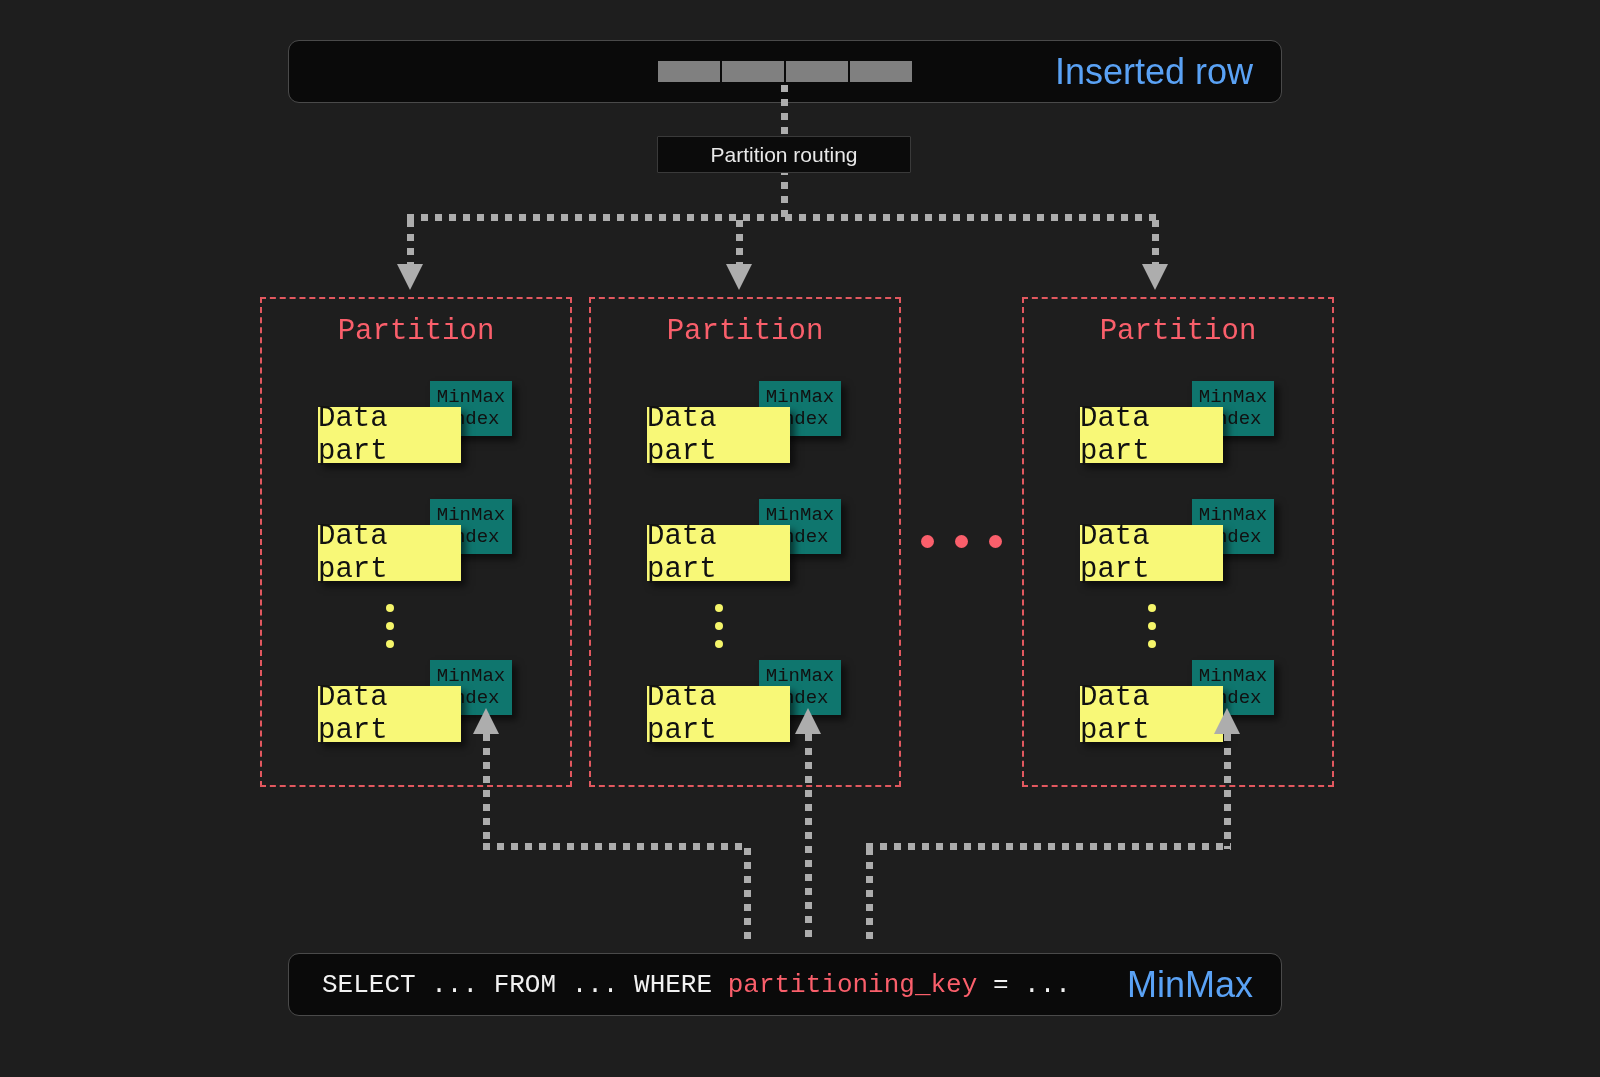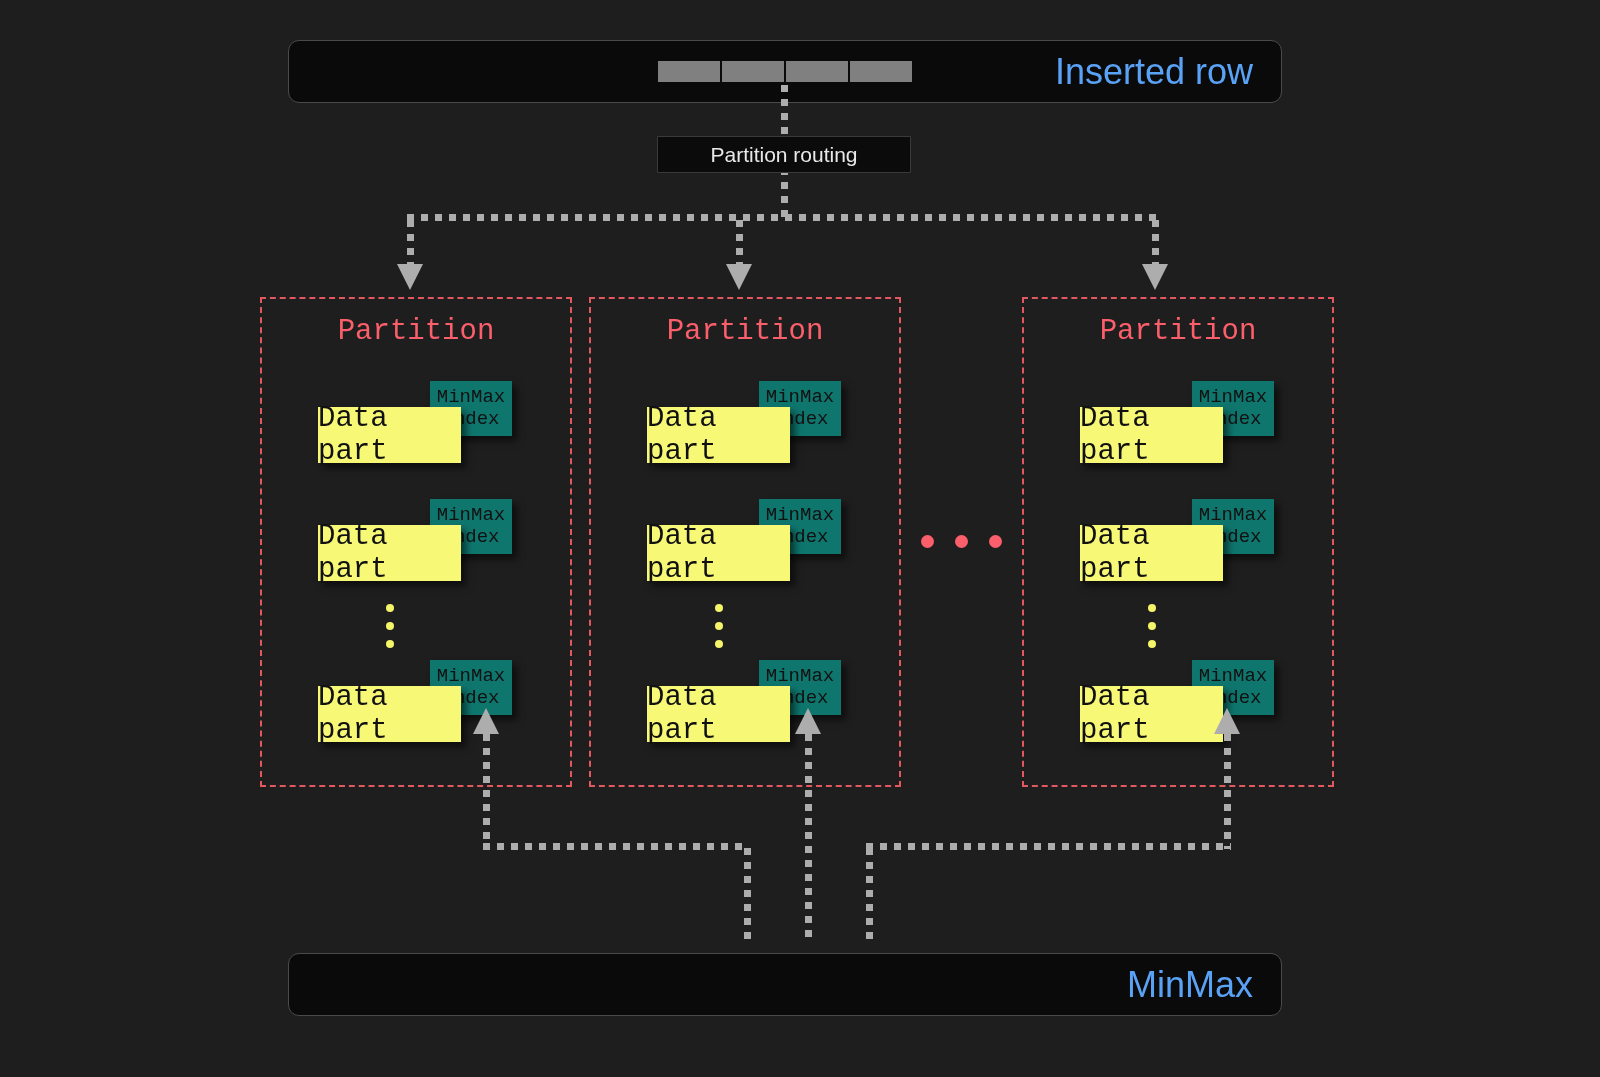--- a/index.html
+++ b/index.html
@@ -323,16 +323,17 @@
   <div class="vdot" style="left:1224px; top:734px; height:115px;"></div>
 
   <div class="hdot" style="left:483px; top:843px; width:265px;"></div>
   <div class="hdot" style="left:866px; top:843px; width:365px;"></div>
 
   <div class="vdot" style="left:744px; top:848px; height:95px;"></div>
   <div class="vdot" style="left:866px; top:848px; height:95px;"></div>
 
 
   <div class="panel" id="query-panel">
+    <div id="query-text"><span>SELECT ... FROM ... WHERE </span><span class="key">partitioning_key</span><span> = ...</span></div>
     <div class="panel-tag">MinMax</div>
   </div>
 
 </div>
 
 </body></html>

